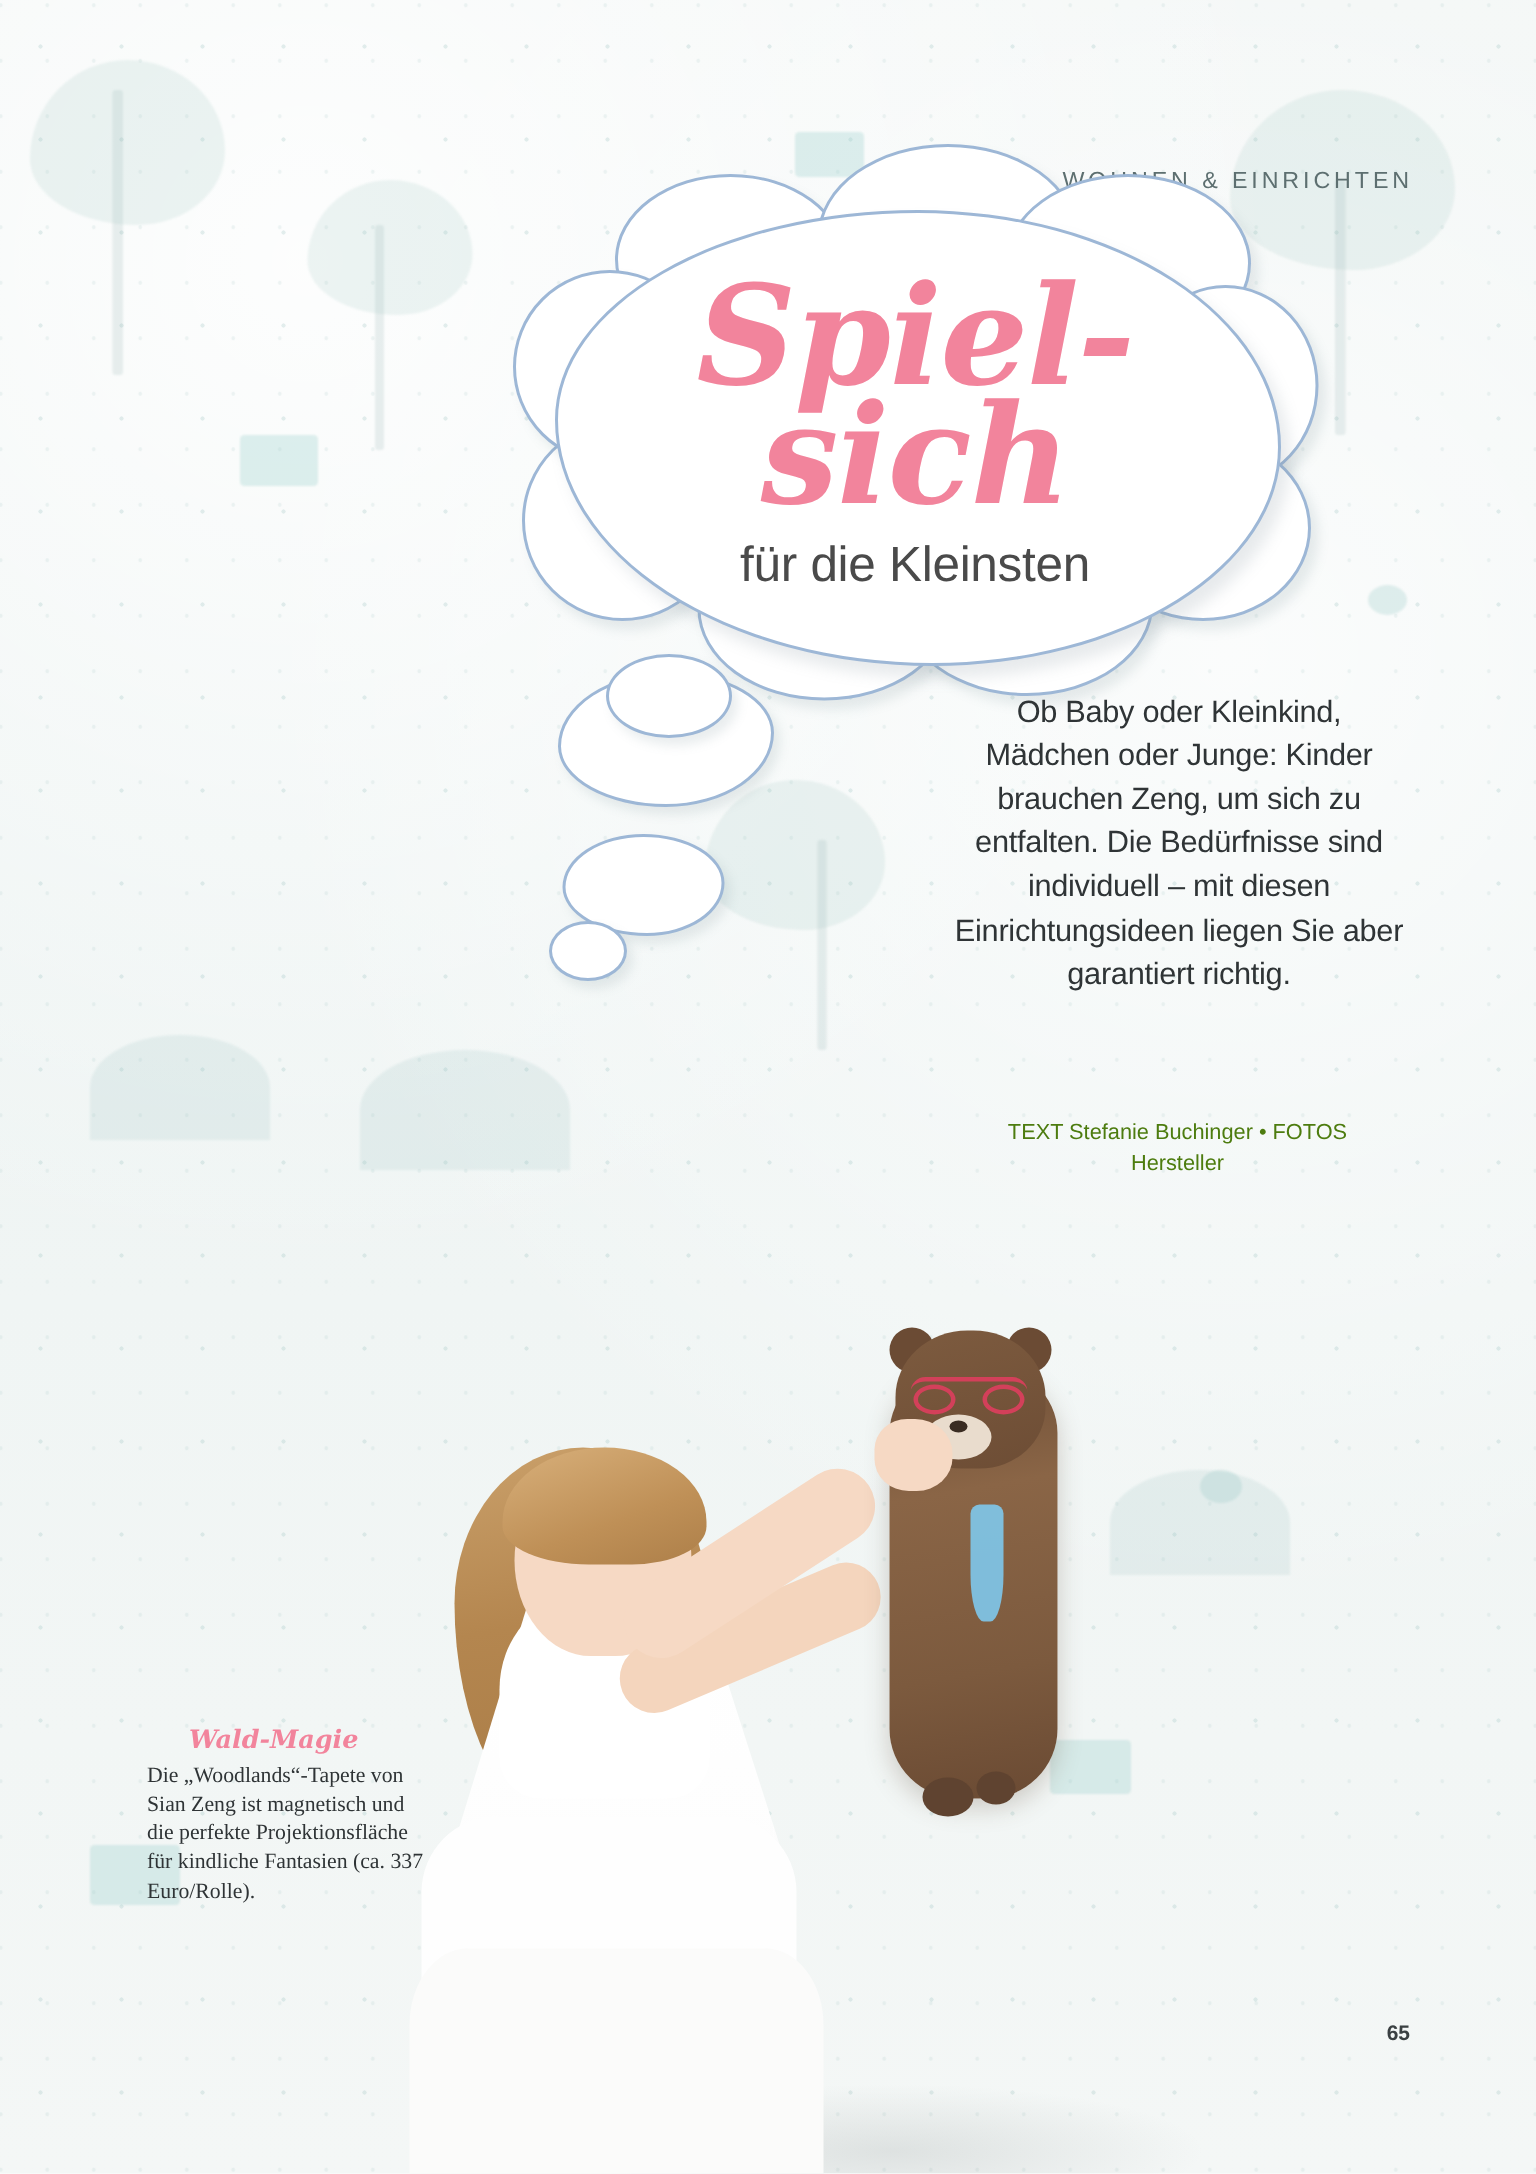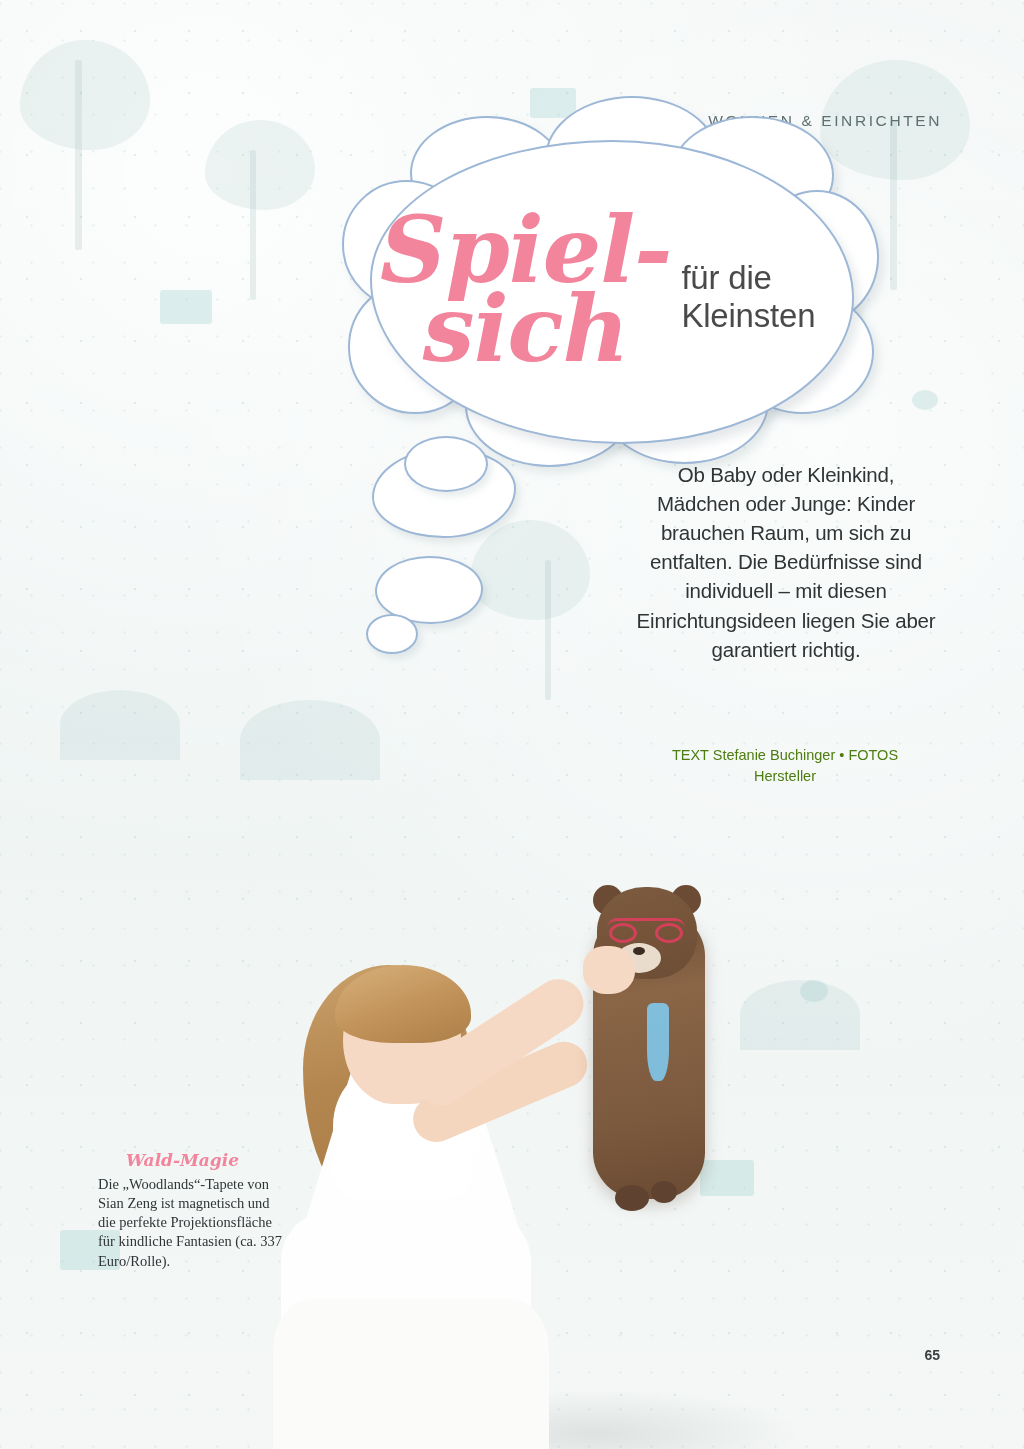--- a/index.html
+++ b/index.html
@@ -113,21 +113,21 @@
   .lobe.l7 { left: 95px;  top: 205px;  width: 165px; height: 118px; }
   .lobe.l8 { left: -22px; top: 140px;  width: 130px; height: 130px; }
   .lobe.l9 { left: -28px; top: 40px;   width: 125px; height: 125px; }
 
   .bubble-inner {
     position: absolute;
     left: 0; top: 0;
     width: 480px; height: 300px;
     z-index: 5;
     display: flex;
-    flex-direction: row;
+    flex-direction: column;
     align-items: center;
     justify-content: center;
   }
   .headline {
     font-family: "DejaVu Serif", serif;
     color: #f2849c;
     font-weight: 700;
     font-size: 92px;
     line-height: 0.86;
     text-align: center;
@@ -466,21 +466,21 @@
       </h1>
       <div class="subhead">für die Kleinsten</div>
     </div>
   </div>
 
   <div class="tail t1"></div>
   <div class="tail t1b"></div>
   <div class="tail t2"></div>
   <div class="tail t3"></div>
 
-  <div class="intro">Ob Baby oder Kleinkind, Mädchen oder Junge: Kinder brauchen Raum, um sich zu entfalten. Die Bedürfnisse sind individuell – mit diesen Einrichtungsideen liegen Sie aber garantiert richtig.</div>
+  <div class="intro">Ob Baby oder Kleinkind, Mädchen oder Junge: Kinder brauchen Zeng, um sich zu entfalten. Die Bedürfnisse sind individuell – mit diesen Einrichtungsideen liegen Sie aber garantiert richtig.</div>
 
   <div class="credits">TEXT Stefanie Buchinger • FOTOS Hersteller</div>
 
   <div class="girl">
     <div class="shadow-soft"></div>
     <div class="hair-back"></div>
     <div class="dress"></div>
     <div class="dress-tier2"></div>
     <div class="dress-tier"></div>
     <div class="torso"></div>

